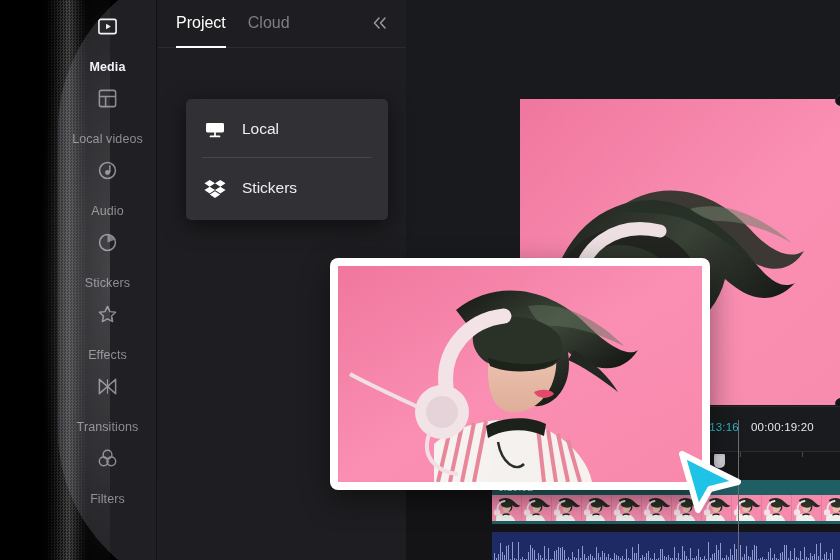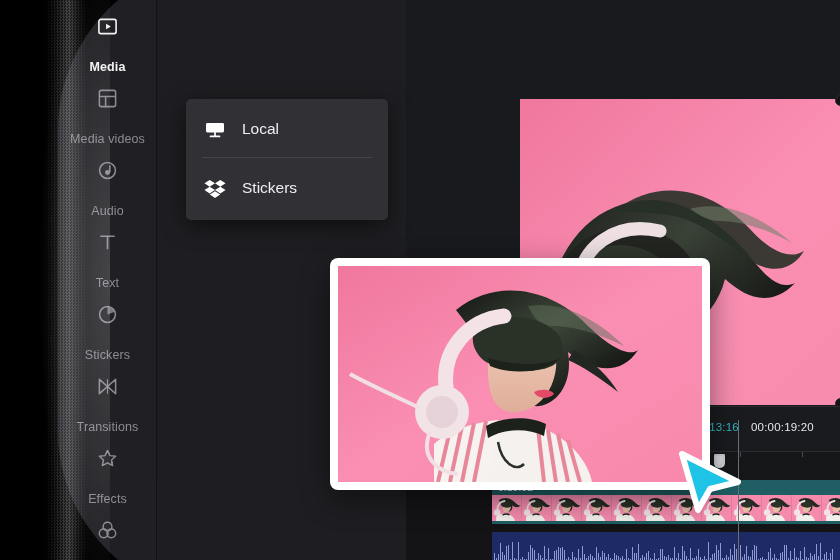--- a/index.html
+++ b/index.html
@@ -769,86 +769,91 @@
           <span class="rlabel">Media</span>
         </div>
 
         <div class="rail-item">
           <span class="ricon">
             <svg width="21" height="21" viewBox="0 0 22 22">
                 <rect x="2.5" y="2.5" width="17" height="17" rx="2" fill="none" stroke="currentColor" stroke-width="1.6"></rect>
                 <path d="M2.5 9 H19.5 M9 9 V19.5" stroke="currentColor" stroke-width="1.6"></path>
               </svg>
           </span>
-          <span class="rlabel">Media videos</span>
+          <span class="rlabel">Local videos</span>
         </div>
 
         <div class="rail-item">
           <span class="ricon">
             <svg width="21" height="21" viewBox="0 0 22 22">
                 <circle cx="11" cy="11" r="8.3" fill="none" stroke="currentColor" stroke-width="1.6"></circle>
                 <path d="M13.5 5.5 V13" stroke="currentColor" stroke-width="1.6"></path>
                 <circle cx="11" cy="13.2" r="2.6" fill="currentColor"></circle>
               </svg>
           </span>
           <span class="rlabel">Audio</span>
         </div>
 
-        <div class="rail-item">
-          <span class="ricon">
-            <svg width="21" height="21" viewBox="0 0 22 22">
-                <path d="M3.5 4.5 H18.5 M11 4.5 V18" stroke="currentColor" stroke-width="1.7" fill="none"></path>
-              </svg>
-          </span>
-          <span class="rlabel">Text</span>
-        </div>
 
         <div class="rail-item">
           <span class="ricon">
             <svg width="21" height="21" viewBox="0 0 22 22">
                 <circle cx="11" cy="11" r="8.3" fill="none" stroke="currentColor" stroke-width="1.6"></circle>
                 <path d="M11 11 L18.6 8.2 A8.3 8.3 0 0 0 11 2.7 Z" fill="currentColor" opacity=".85"></path>
               </svg>
           </span>
           <span class="rlabel">Stickers</span>
         </div>
 
         <div class="rail-item">
           <span class="ricon">
             <svg width="21" height="21" viewBox="0 0 22 22">
+                <path d="M11 2.5 L13.6 8 L19.5 8.7 L15.2 12.6 L16.4 18.4 L11 15.5 L5.6 18.4 L6.8 12.6 L2.5 8.7 L8.4 8 Z" fill="none" stroke="currentColor" stroke-width="1.5" stroke-linejoin="round"></path>
+                <circle cx="15.5" cy="15.4" r="1.2" fill="currentColor"></circle>
+              </svg>
+          </span>
+          <span class="rlabel">Effects</span>
+        </div>
+
+        <div class="rail-item">
+          <span class="ricon">
+            <svg width="21" height="21" viewBox="0 0 22 22">
                 <path d="M2.5 3.5 L11 11 L2.5 18.5 Z M19.5 3.5 L11 11 L19.5 18.5 Z" fill="none" stroke="currentColor" stroke-width="1.6" stroke-linejoin="round"></path>
                 <path d="M11 3.5 V18.5" stroke="currentColor" stroke-width="1.2"></path>
               </svg>
           </span>
           <span class="rlabel">Transitions</span>
-        </div>
-
-        <div class="rail-item">
-          <span class="ricon">
-            <svg width="21" height="21" viewBox="0 0 22 22">
-                <path d="M11 2.5 L13.6 8 L19.5 8.7 L15.2 12.6 L16.4 18.4 L11 15.5 L5.6 18.4 L6.8 12.6 L2.5 8.7 L8.4 8 Z" fill="none" stroke="currentColor" stroke-width="1.5" stroke-linejoin="round"></path>
-                <circle cx="15.5" cy="15.4" r="1.2" fill="currentColor"></circle>
-              </svg>
-          </span>
-          <span class="rlabel">Effects</span>
         </div>
 
         <div class="rail-item">
           <span class="ricon">
             <svg width="21" height="21" viewBox="0 0 22 22">
                 <circle cx="11" cy="7" r="4.6" fill="none" stroke="currentColor" stroke-width="1.5"></circle>
                 <circle cx="7" cy="14" r="4.6" fill="none" stroke="currentColor" stroke-width="1.5"></circle>
                 <circle cx="15" cy="14" r="4.6" fill="none" stroke="currentColor" stroke-width="1.5"></circle>
               </svg>
           </span>
           <span class="rlabel">Filters</span>
         </div>
       </div>
 
       <div class="panel">
+        <div class="panel-tabs">
+          <div class="tab active">
+            <span>Project</span>
+          </div>
+          <div class="tab">
+            <span>Cloud</span>
+          </div>
+          <div class="collapse-btn">
+            <svg width="18" height="14" viewBox="0 0 18 14">
+                <path d="M8 2 L3.5 7 L8 12 M14 2 L9.5 7 L14 12" fill="none" stroke="currentColor" stroke-width="1.5" stroke-linecap="round" stroke-linejoin="round"></path>
+              </svg>
+          </div>
+        </div>
       </div>
 
       <div class="dropdown" style="left:128px; top:99px;">
         <div class="dd-item">
           <span class="dd-icon">
             <svg width="22" height="22" viewBox="0 0 22 22">
                 <rect x="2" y="5" width="18" height="9.5" rx="1.4" fill="currentColor"></rect>
                 <path d="M11 14.5 V18 M6.5 18.4 H15.5" stroke="currentColor" stroke-width="1.7" stroke-linecap="round"></path>
               </svg>
           </span>

